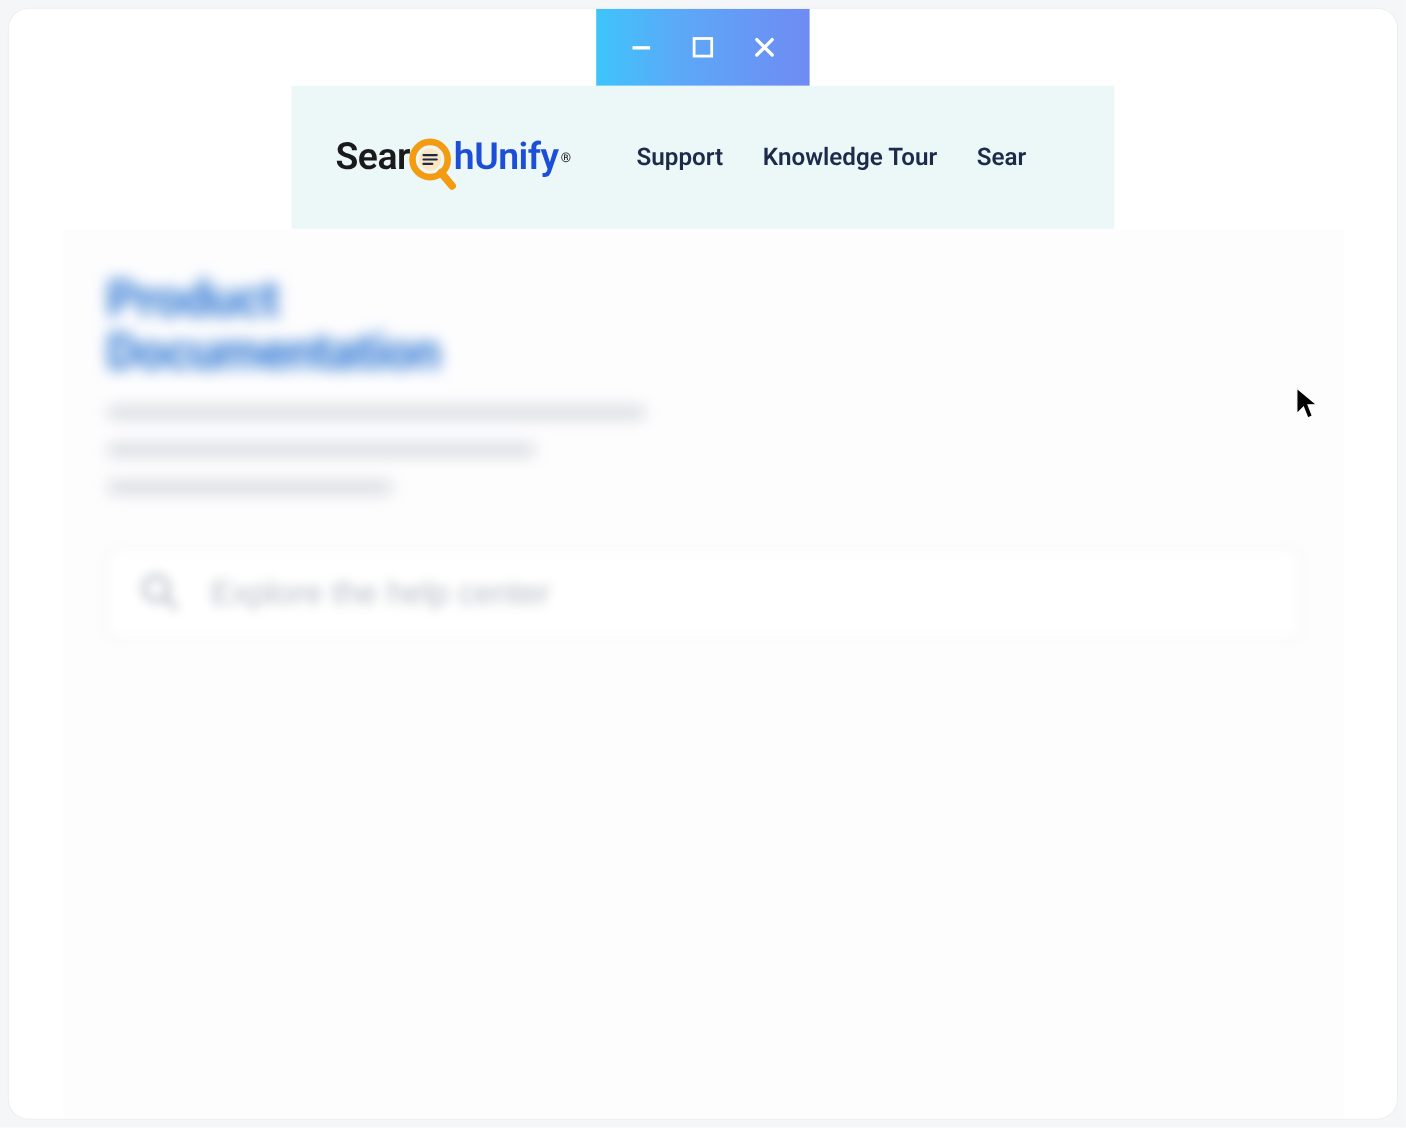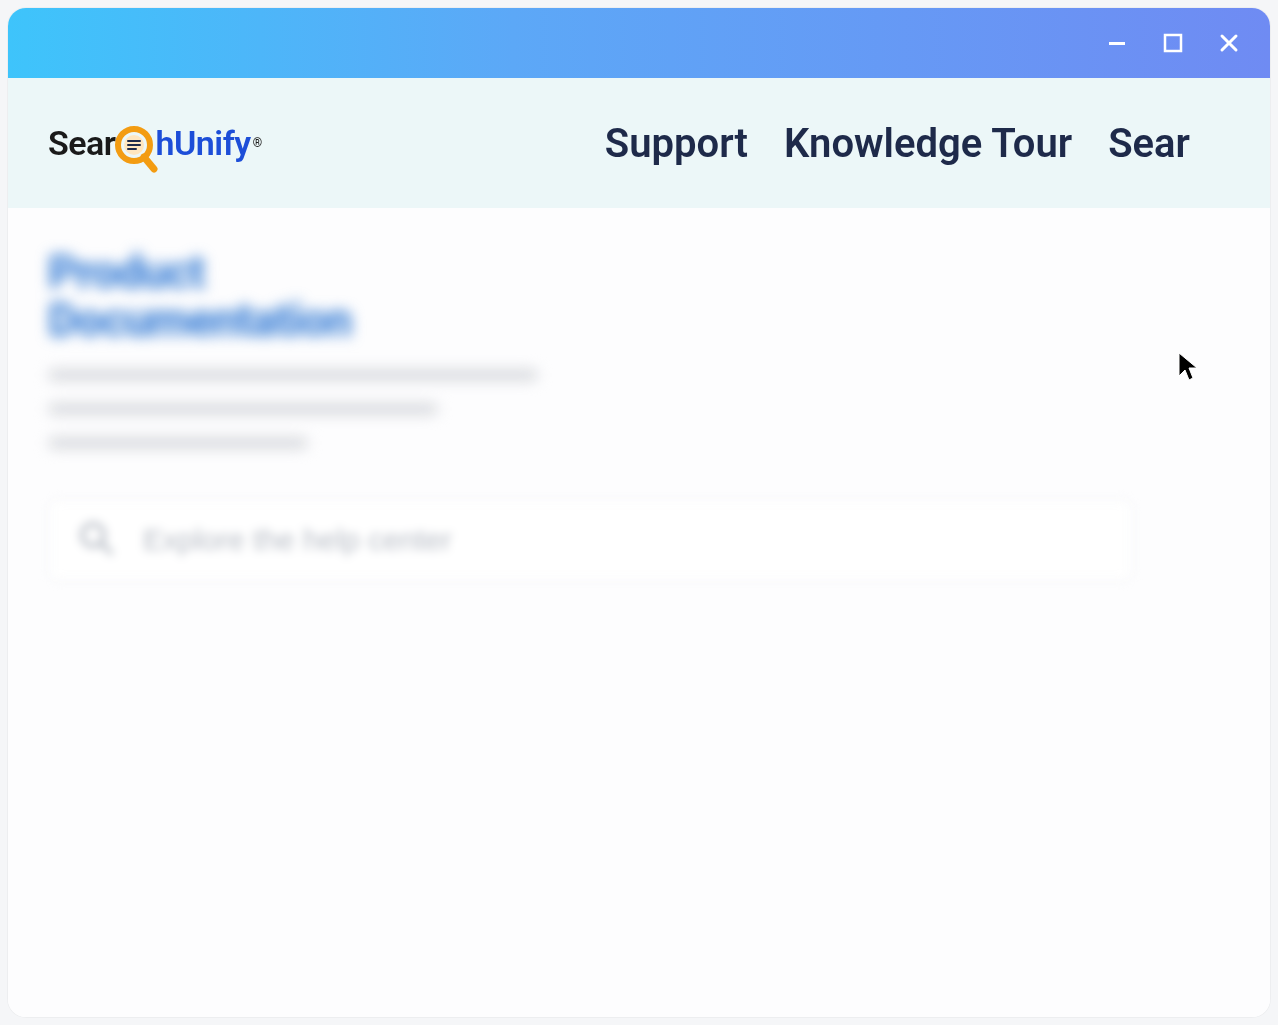--- a/index.html
+++ b/index.html
@@ -16,20 +16,21 @@
     top: 8px;
     left: 8px;
     right: 8px;
     bottom: 8px;
     background: #ffffff;
     border-radius: 18px;
     overflow: hidden;
     box-shadow: 0 0 0 1px rgba(0,0,0,0.03);
     display: flex;
     flex-direction: column;
+    align-items: center;
   }
   .titlebar {
     height: 70px;
     background: linear-gradient(90deg, #3ec4fb 0%, #5ca8f7 40%, #6f8bf3 100%);
     display: flex;
     align-items: center;
     justify-content: flex-end;
     padding: 0 30px;
     gap: 34px;
   }
@@ -75,21 +76,21 @@
     vertical-align: super;
     margin-left: 2px;
   }
   .nav {
     display: flex;
     gap: 36px;
     margin-left: auto;
     margin-right: 40px;
   }
   .nav-item {
-    font-size: 40px;
+    font-size: 22px;
     font-weight: 600;
     color: #1e2a4a;
     cursor: pointer;
   }
 
   .content {
     flex: 1;
     background: #fdfdfe;
     padding: 40px 40px;
     position: relative;

